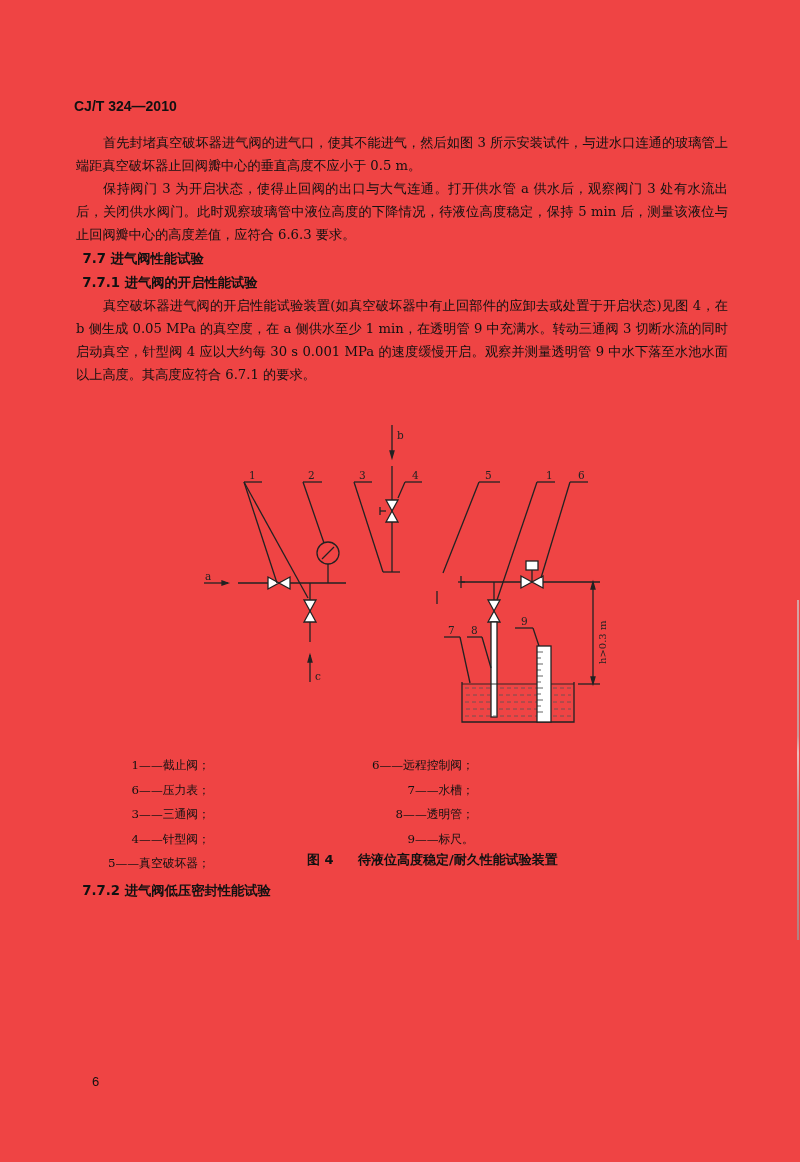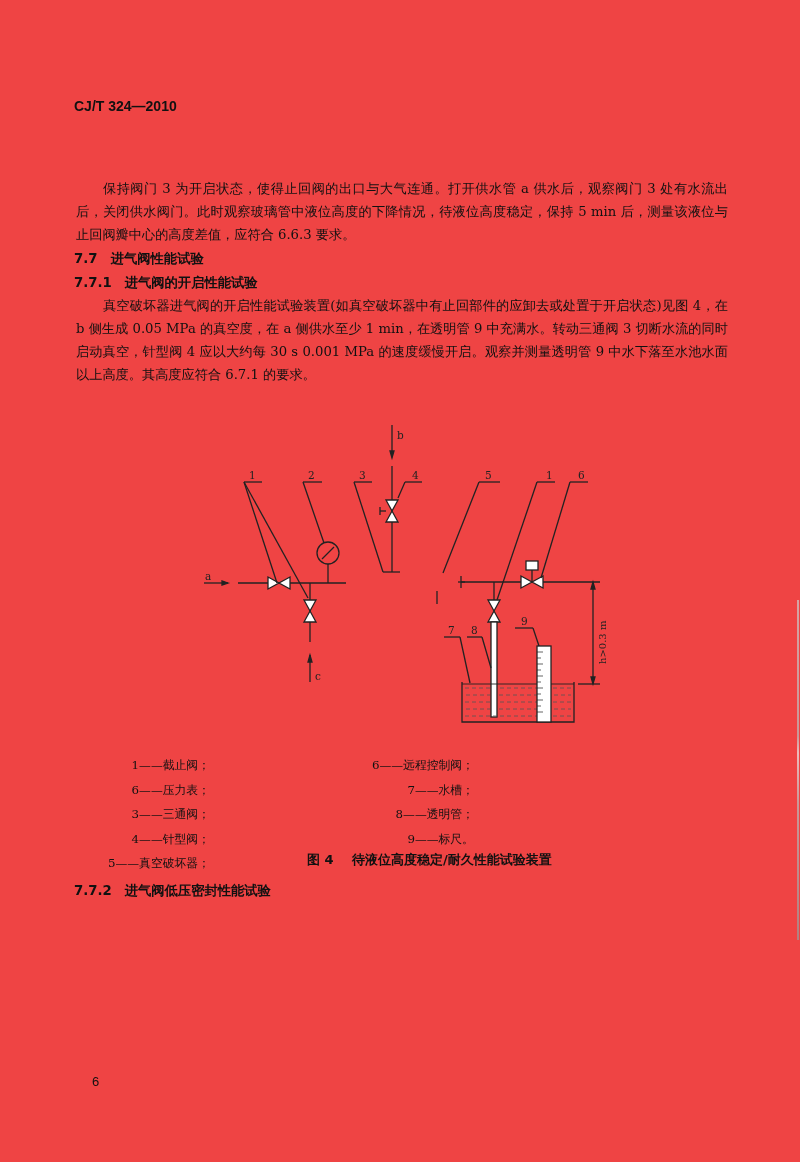--- a/index.html
+++ b/index.html
@@ -7,38 +7,39 @@
          font-family: "DejaVu Serif", "Liberation Serif", serif; color: #111; }
   .page { position: absolute; left: 0; top: 0; width: 800px; height: 1162px; background: #ef4444; }
   .edge { position: absolute; left: 797px; top: 600px; width: 2px; height: 340px;
           background: linear-gradient(#ccc, #bbb 40%, #eee 45%, #bbb 60%, #999 100%); opacity: .7; }
   .std-code { position: absolute; left: 74px; top: 98px; font-family: "Liberation Sans", sans-serif;
               font-weight: bold; font-size: 14px; letter-spacing: 0; }
   .para { position: absolute; left: 76px; width: 652px; font-size: 13.2px; line-height: 23px;
           text-indent: 27px; text-align: justify; margin: 0; }
   .h2 { position: absolute; left: 74px; font-family: "DejaVu Sans", sans-serif; font-weight: bold;
         font-size: 13.3px; margin: 0; }
-  .h2 .num { display: inline-block; min-width: 32px; }
+  .h2 .num { display: inline-block; min-width: 32px; text-align: right; }
   .h3 .num { min-width: 46px; }
   .fig { position: absolute; left: 190px; top: 415px; width: 430px; height: 320px; }
   .legend { position: absolute; font-size: 11.8px; line-height: 24.5px; }
   .legend div { white-space: nowrap; text-align: right; }
   .caption { position: absolute; left: 271px; top: 851px; font-family: "DejaVu Sans", sans-serif;
              font-weight: bold; font-size: 13px; }
-  .caption .fnum { margin-right: 14px; padding-left: 36px; }
+  .caption .fnum { margin-right: 20px; padding-left: 36px; }
   .pagenum { position: absolute; left: 92px; top: 1074px; font-family: "Liberation Sans", sans-serif; font-size: 13px; }
 </style>
 </head>
 <body>
 
 <div class="page">
   <div class="edge"></div>
 
   <div class="std-code">CJ/T 324—2010</div>
 
+  <p class="para" style="top:131px">首先封堵真空破坏器进气阀的进气口，使其不能进气，然后如图 3 所示安装试件，与进水口连通的玻璃管上端距真空破坏器止回阀瓣中心的垂直高度不应小于 0.5 m。</p>
   <p class="para" style="top:177px">保持阀门 3 为开启状态，使得止回阀的出口与大气连通。打开供水管 a 供水后，观察阀门 3 处有水流出后，关闭供水阀门。此时观察玻璃管中液位高度的下降情况，待液位高度稳定，保持 5 min 后，测量该液位与止回阀瓣中心的高度差值，应符合 6.6.3 要求。</p>
 
   <div class="h2" style="top:250px">
     <span class="num">7.7</span>
     <span>进气阀性能试验</span>
   </div>
   <div class="h2 h3" style="top:274px">
     <span class="num">7.7.1</span>
     <span>进气阀的开启性能试验</span>
   </div>

